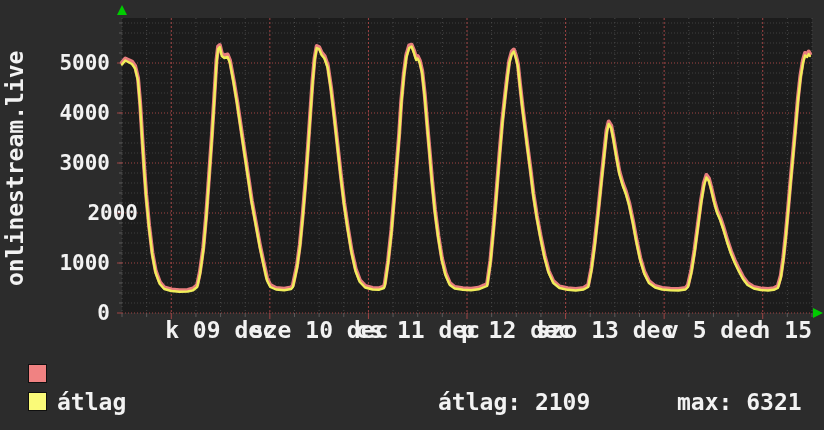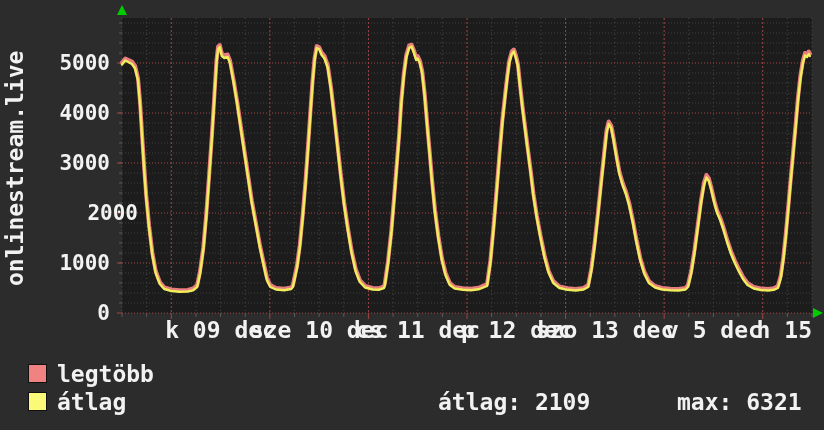--- a/index.html
+++ b/index.html
@@ -187,20 +187,19 @@
       <div class="xlabel" style="left: 220.571px;">k 09 dec</div>
       <div class="xlabel" style="left: 319.143px;">sze 10 dec</div>
       <div class="xlabel" style="left: 417.714px;">cs 11 dec</div>
       <div class="xlabel" style="left: 516.286px;">p 12 dec</div>
       <div class="xlabel" style="left: 605px;">szo 13 dec</div>
       <div class="xlabel" style="left: 713.429px;">v 5 dec</div>
       <div class="xlabel" style="left: 812px;">h 15 dec</div>
     </div>
 
   <span class="swatch sw1" style="background: rgb(240, 130, 130);"></span>
-  <span class="ltext l1">legtöbb</span>
 
   <span class="swatch sw2" style="background: rgb(250, 250, 120);"></span>
   <span class="ltext l2">átlag</span>
 
   <span class="stat s2">átlag: 2109</span>
   <span class="stat s3">max: 6321</span>
 </div>
 
 </body></html>

